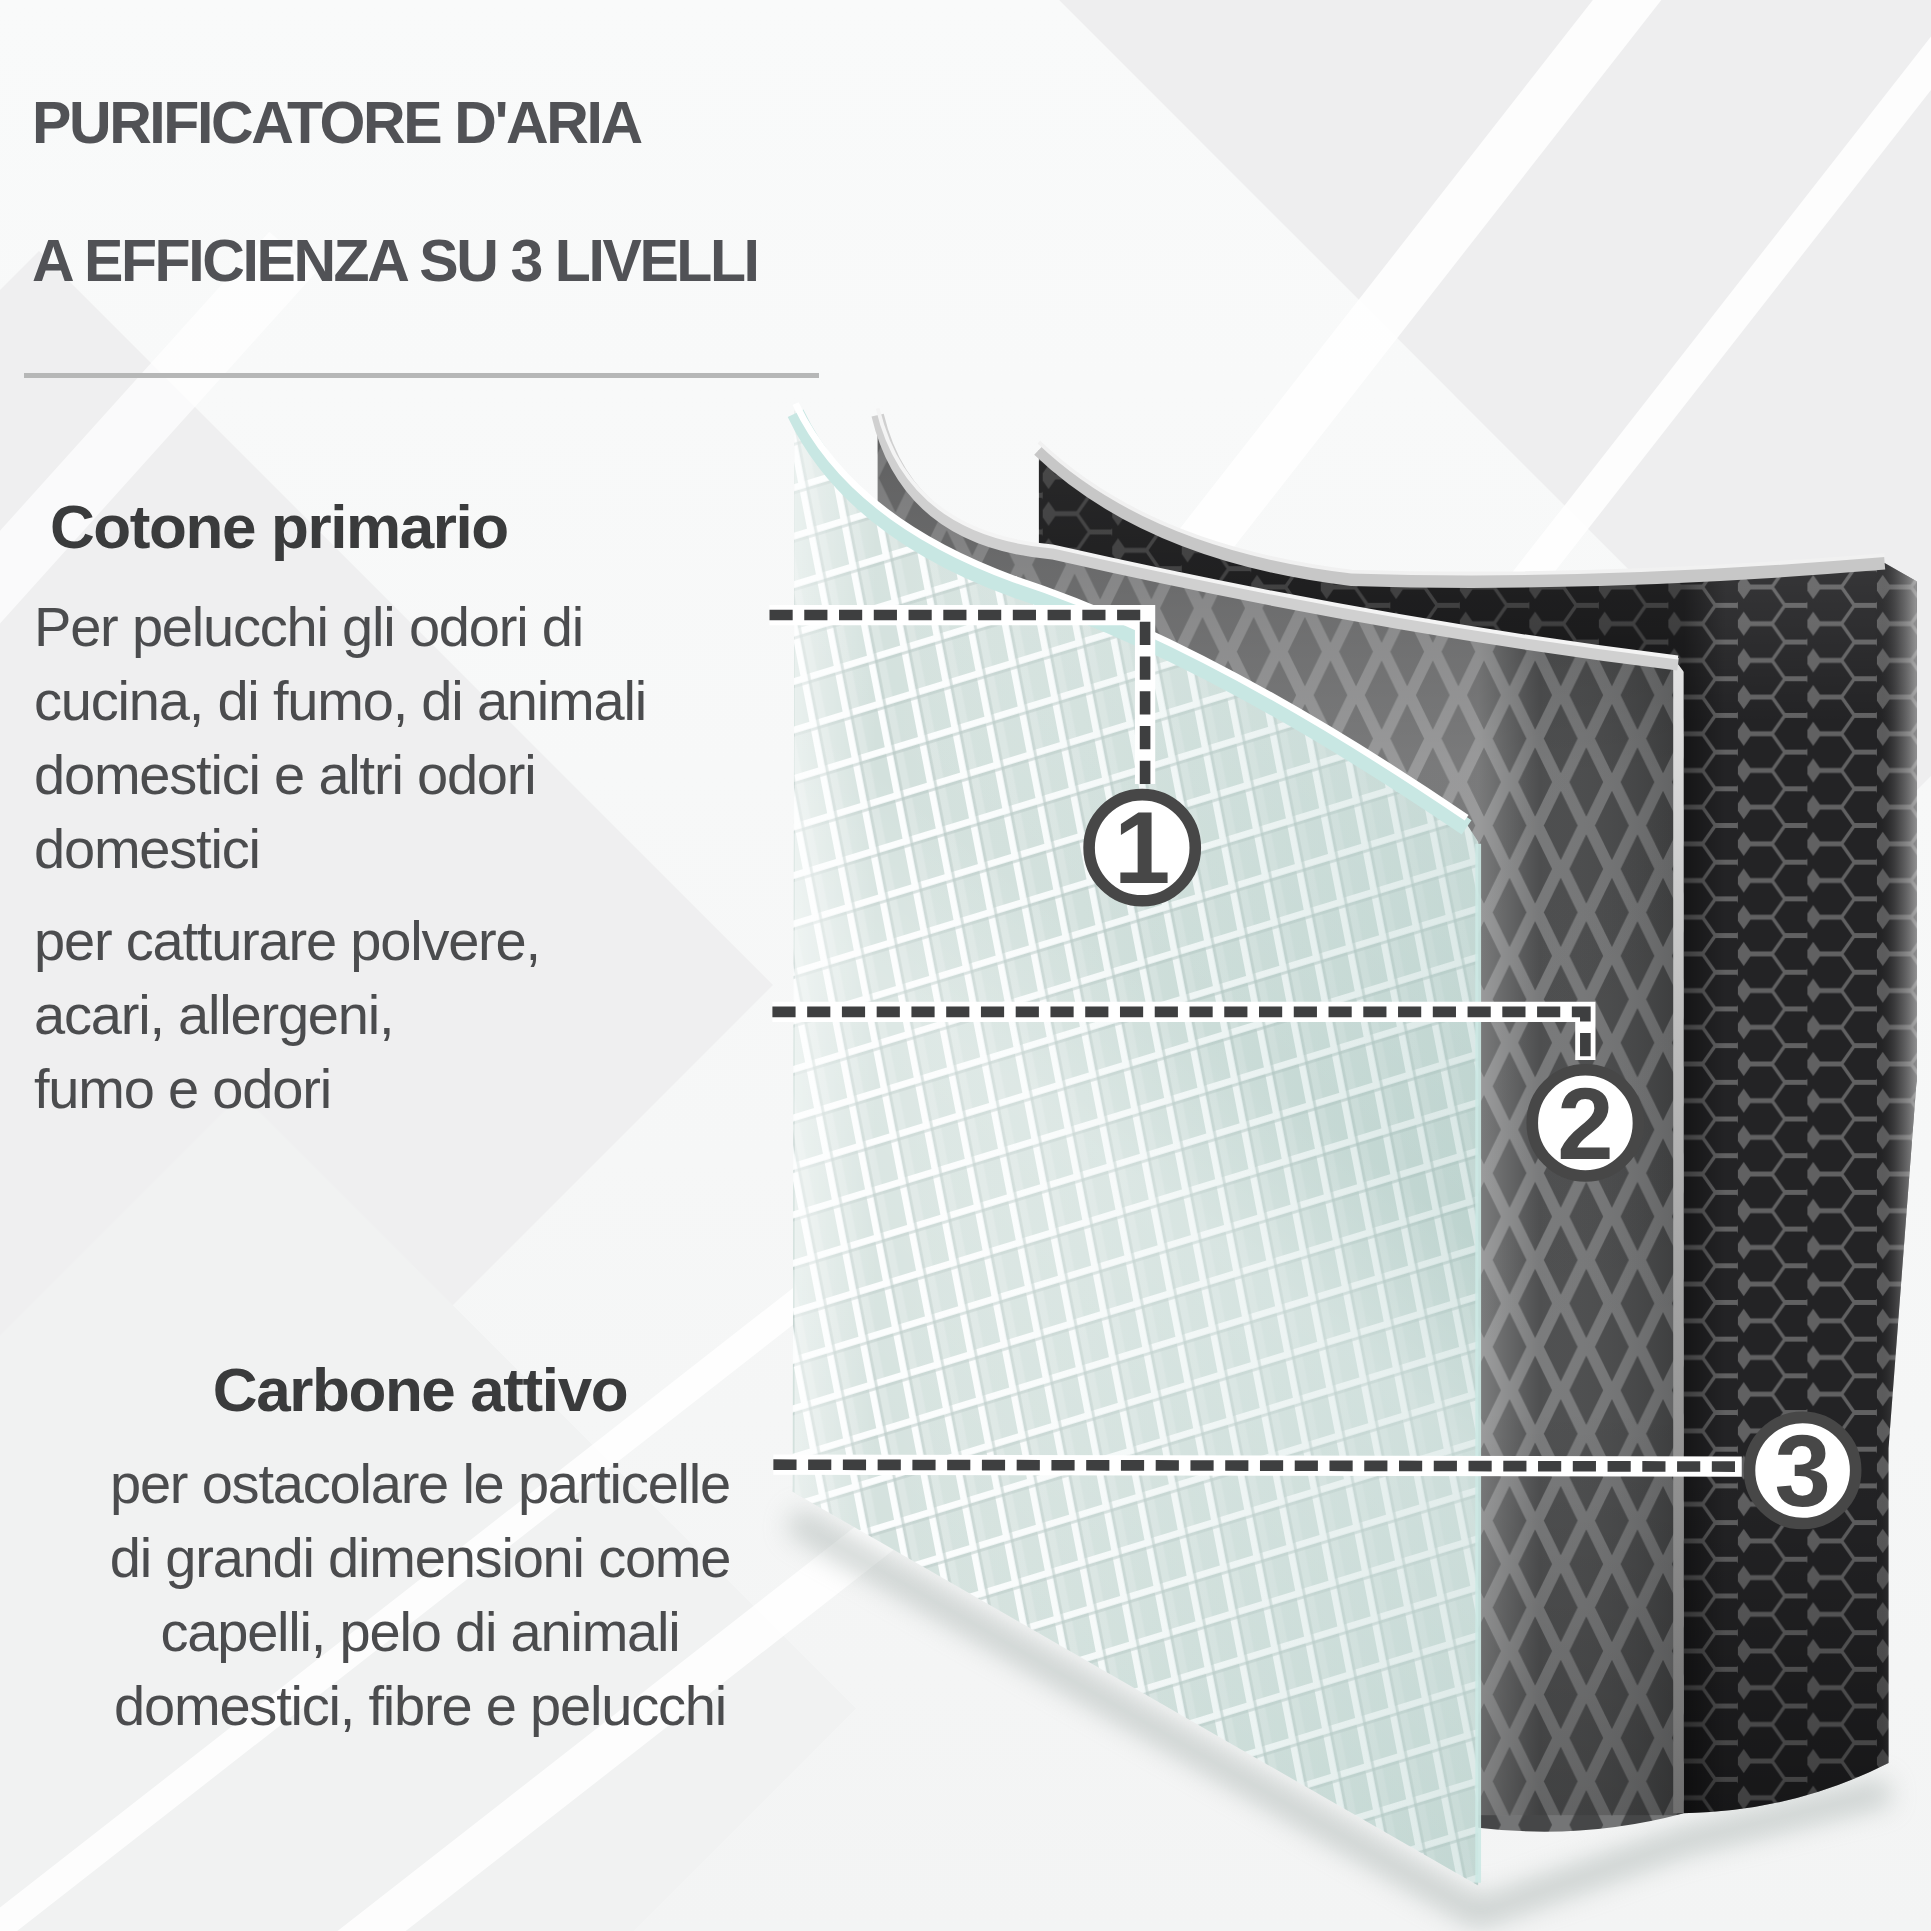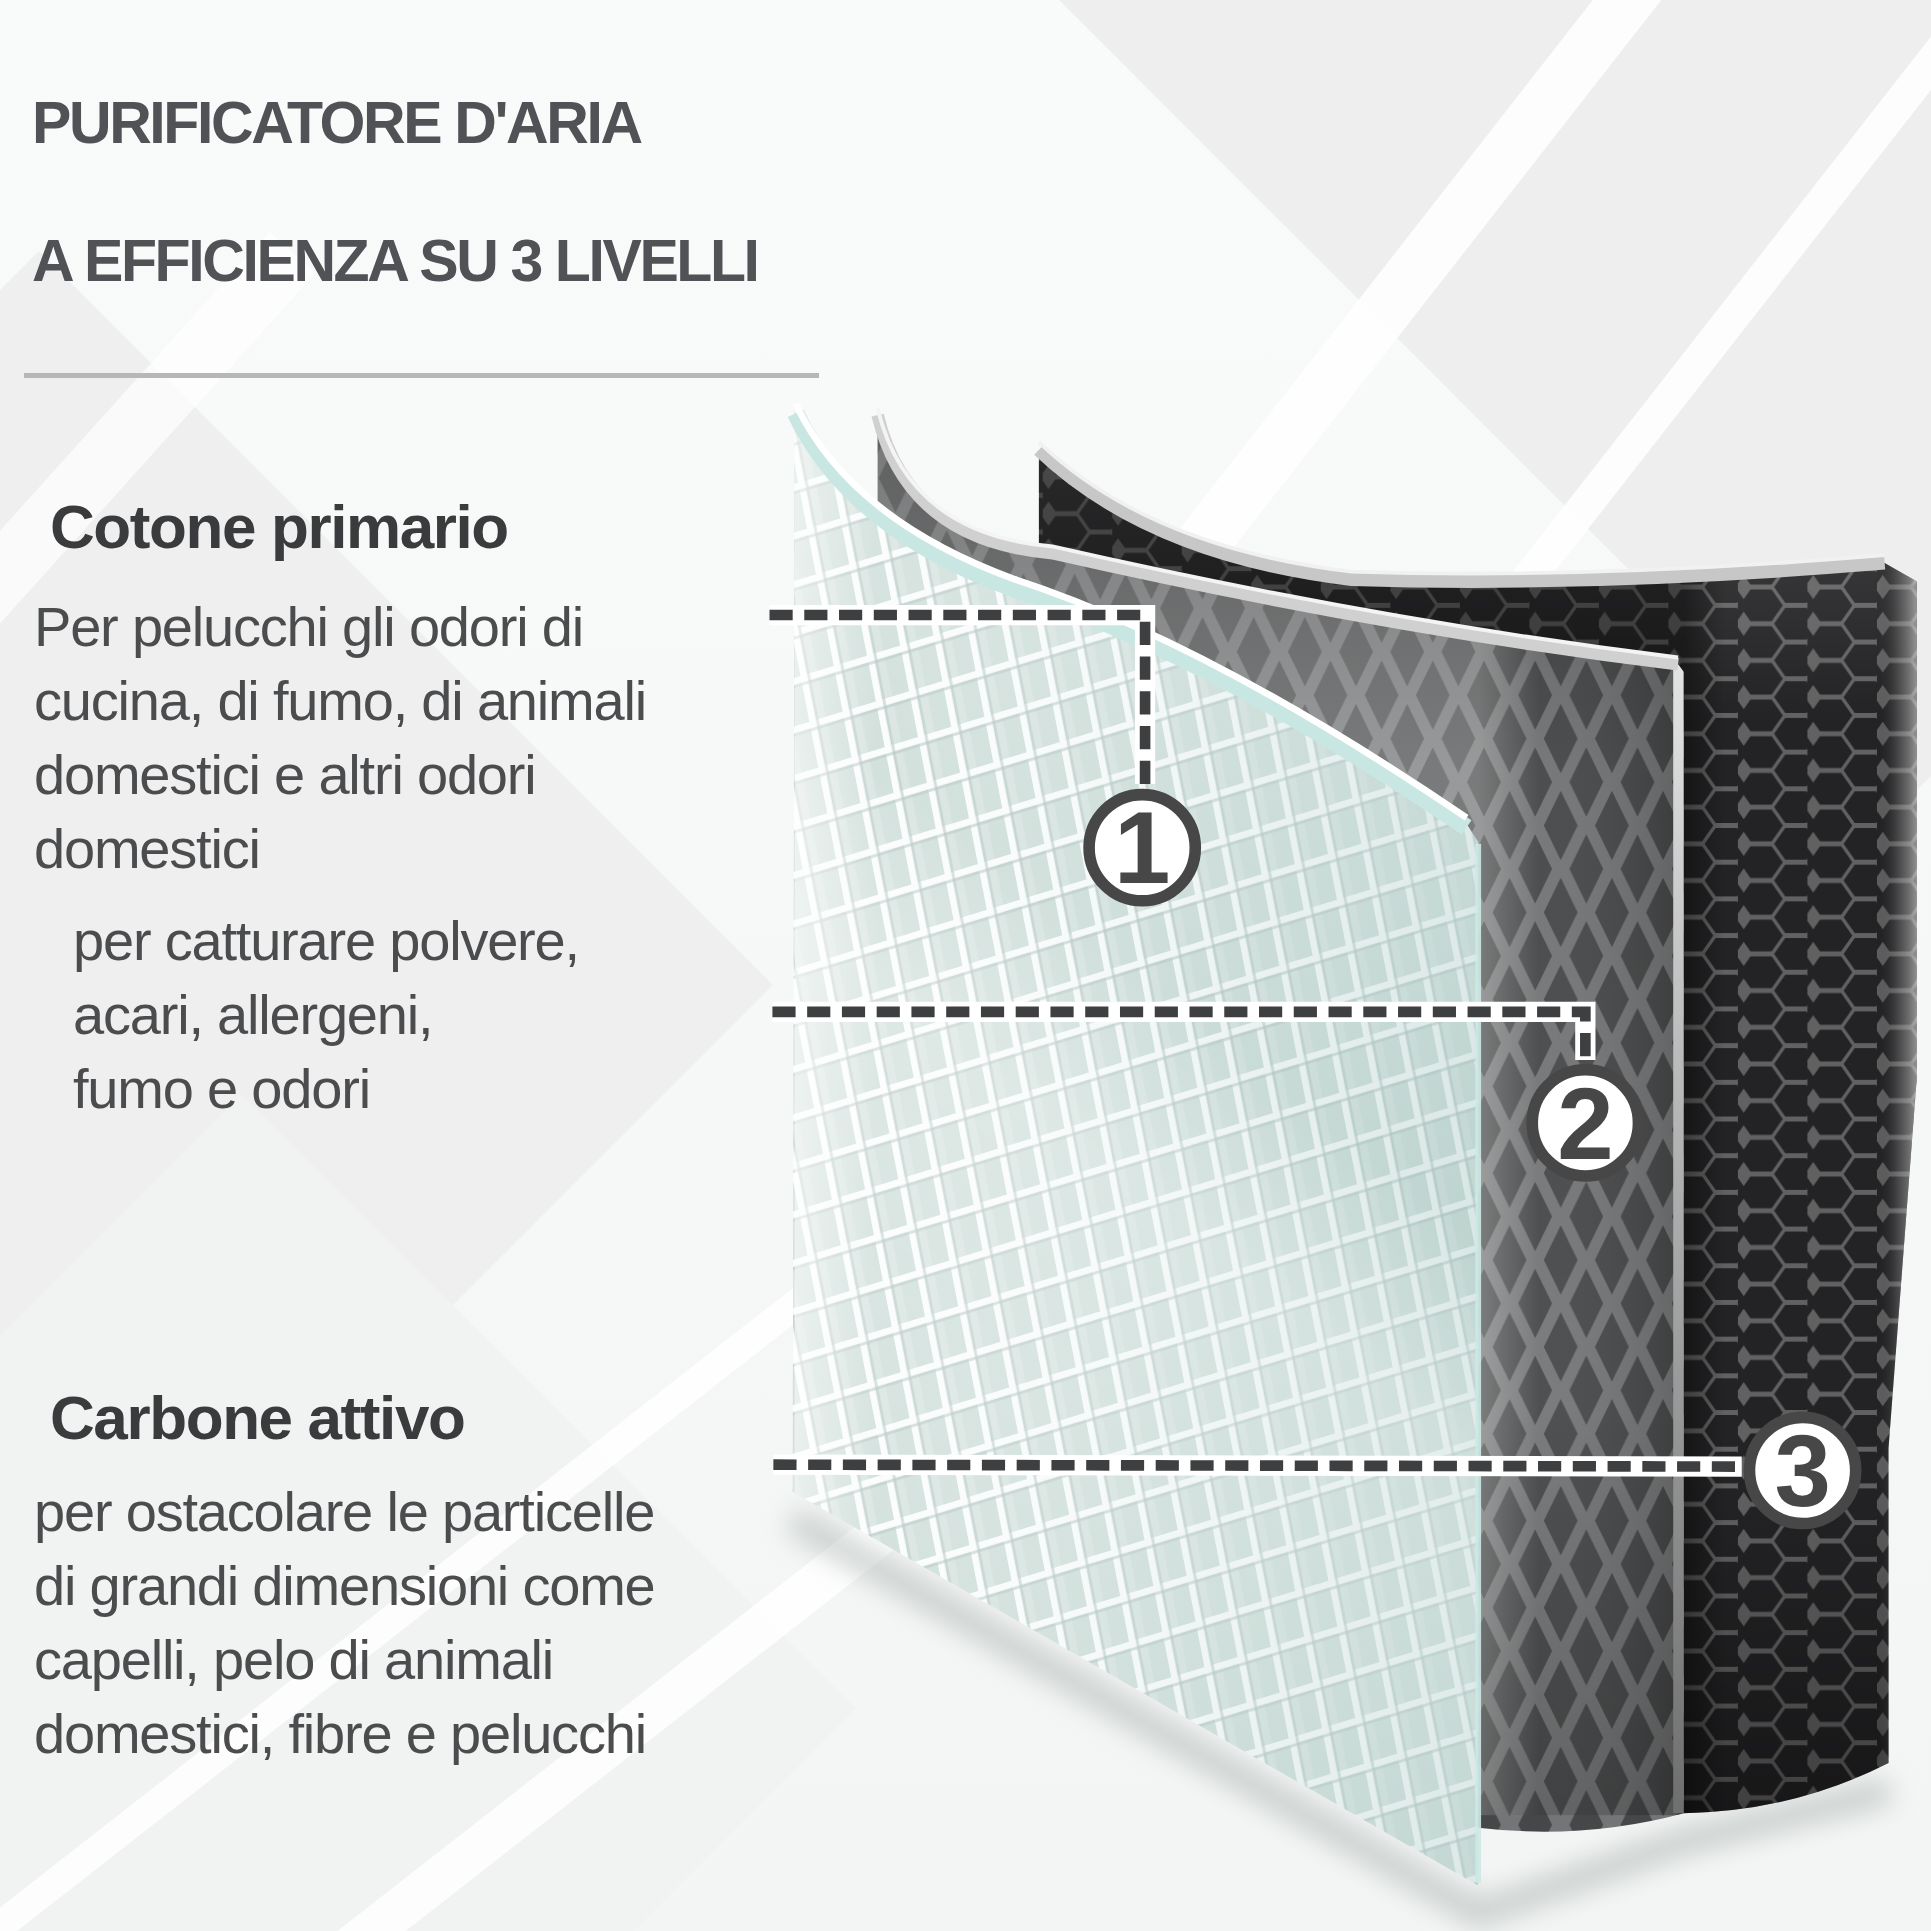--- a/index.html
+++ b/index.html
@@ -23,22 +23,22 @@
     position:absolute;left:32px;top:54px;
     font-size:59px;line-height:138px;font-weight:700;letter-spacing:-2.4px;
     color:#515256;white-space:nowrap;
   }
   .divider{position:absolute;left:24px;top:373px;width:795px;height:4.8px;background:#b6b7b7;}
 
   .section{position:absolute;left:34px;width:772px;}
   .section h3{margin:16px;font-size:62px;line-height:68px;font-weight:700;letter-spacing:-1.4px;color:#3a3b3c;}
   .section .body-text{margin:0;font-size:56px;line-height:74px;letter-spacing:-1.2px;color:#4b4c4e;white-space:pre-line;}
   .section-1{top:477px;} .section-1 .body-text{margin-top:29px;}
-  .section-2{top:875px;} .section-2 .body-text{margin-top:29px;margin-left:39px;}
-  .section-3{top:1368px;} .section-3 .body-text{margin-top:23px;}
+  .section-2{top:875px;} .section-2 .body-text{margin-top:29px;}
+  .section-3{top:1340px;text-align:center;} .section-3 .body-text{margin-top:23px;}
 
   .filter-svg{position:absolute;left:0;top:0;}
 </style>
 </head>
 <body>
 
 <div class="bg-shape bg-diamond-right"></div>
 <div class="bg-shape bg-diamond-left"></div>
 <div class="bg-shape bg-diamond-bottom"></div>
 <div class="bg-shape streak streak-a"></div>

